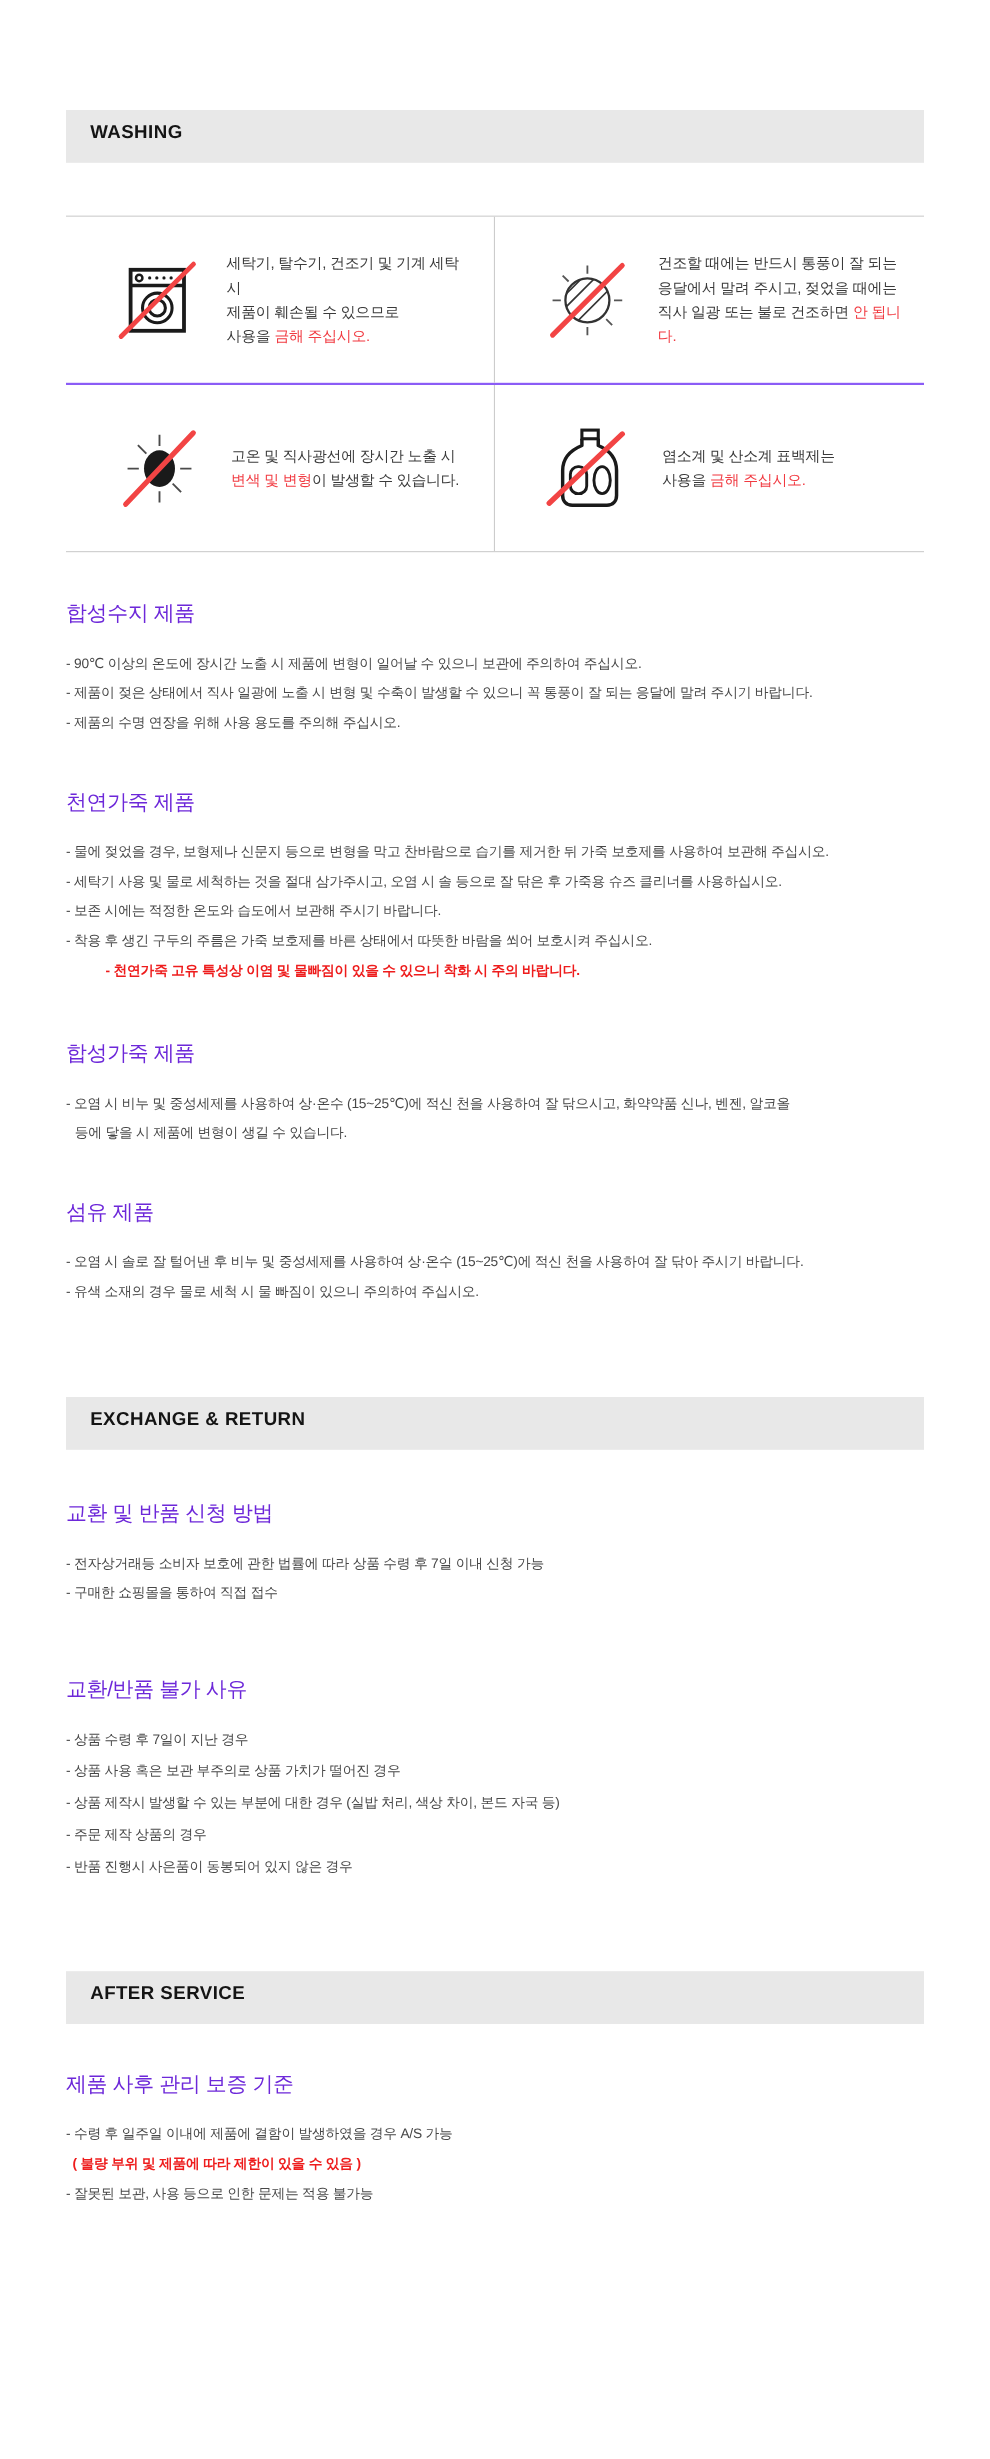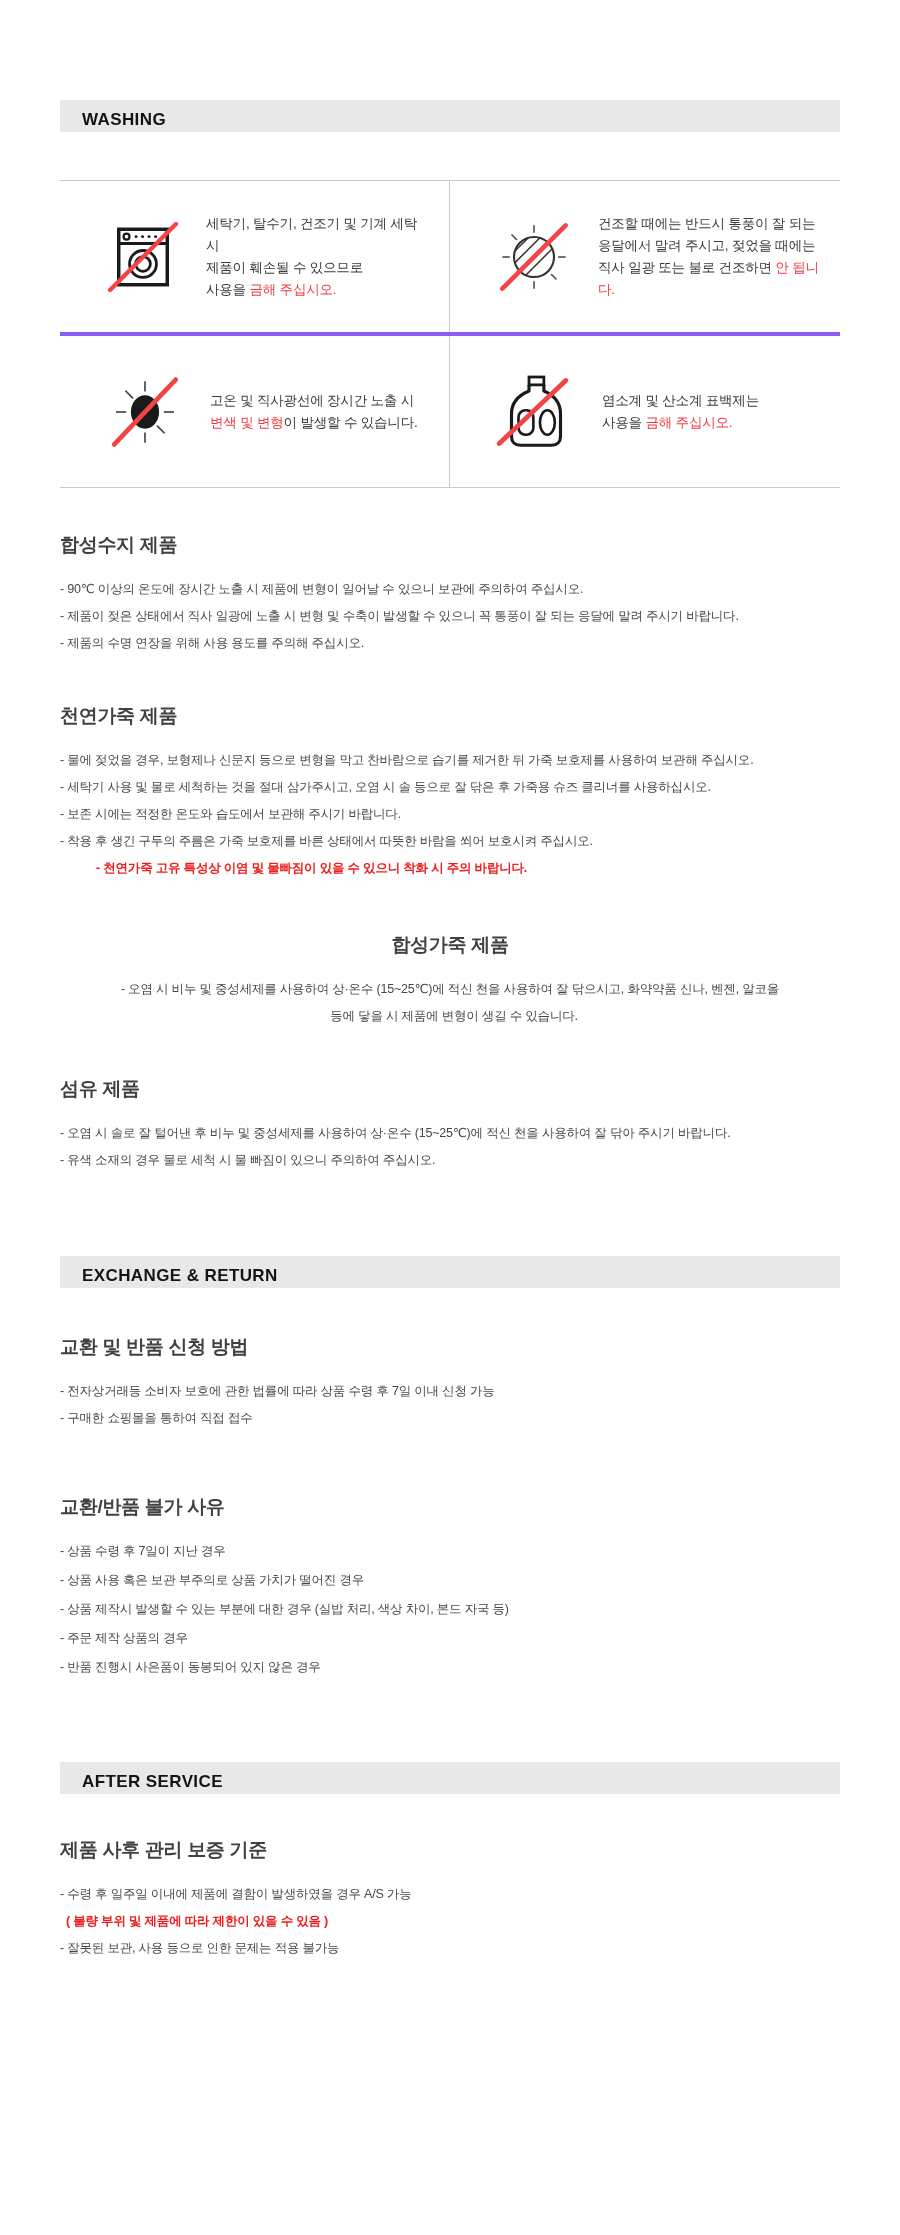--- a/index.html
+++ b/index.html
@@ -1,39 +1,39 @@
 <!DOCTYPE html>
 <html><head>
 <meta charset="utf-8">
 <style>
   html,body{margin:0;padding:0;background:#ffffff;}
   body{font-family:"Liberation Sans","DejaVu Sans",sans-serif;color:#3a3a3a;}
   .page{width:900px;min-height:2235px;background:#fff;box-sizing:border-box;}
   .content{margin:0 60px;padding-top:100px;padding-bottom:190px;}
 
-  .section-bar{background:#e8e8e8;height:32px;line-height:40px;padding-left:22px;
+  .section-bar{background:#e8e8e8;height:48px;line-height:40px;padding-left:22px;
     font-size:17px;font-weight:bold;color:#141414;letter-spacing:0.4px;}
   .bar-exchange{margin-top:86px;}
   .bar-after{margin-top:85px;}
 
   .care-table{margin-top:48px;border-top:1px solid #cccccc;border-bottom:1px solid #cccccc;}
   .care-row{display:flex;}
-  .care-row.first{border-bottom:4px solid #8b5cf6;}
+  .care-row.first{border-bottom:2px solid #8b5cf6;}
   .care-cell{width:50%;height:151px;display:flex;align-items:center;box-sizing:border-box;
     padding-left:44px;padding-right:18px;gap:24px;}
   .care-cell.left{border-right:1px solid #cccccc;}
   .care-icon{flex:none;display:block;}
   .cell-text{font-size:13.5px;line-height:22px;color:#3a3a3a;letter-spacing:-0.2px;}
   .red{color:#f13a41;}
 
   .sec{margin:0;}
-  .sec-title{font-size:19px;line-height:26px;font-weight:bold;color:#404040;letter-spacing:-0.3px;margin:0;}
+  .sec-title{font-size:19px;line-height:26px;font-weight:normal;color:#6d28d9;letter-spacing:-0.3px;margin:0;}
   .mt-resin{margin-top:44px;}
   .mt-leather{margin-top:50px;}
-  .mt-synleather{margin-top:54px;text-align:center;}
+  .mt-synleather{margin-top:54px;}
   .mt-fiber{margin-top:50px;}
   .mt-howto{margin-top:46px;}
   .mt-nogo{margin-top:66px;}
   .mt-as{margin-top:43px;}
   .items{margin-top:22px;}
   .items p{font-size:12.5px;line-height:19px;margin:0 0 8px;color:#474747;letter-spacing:-0.2px;}
   .items.wide p{margin-bottom:10px;}
   .items p.cont{margin-left:8px;}
   .items p.warn-line{color:#ee1c1c;font-weight:bold;margin-left:36px;}
   .items p.indent{margin-left:6px;}

